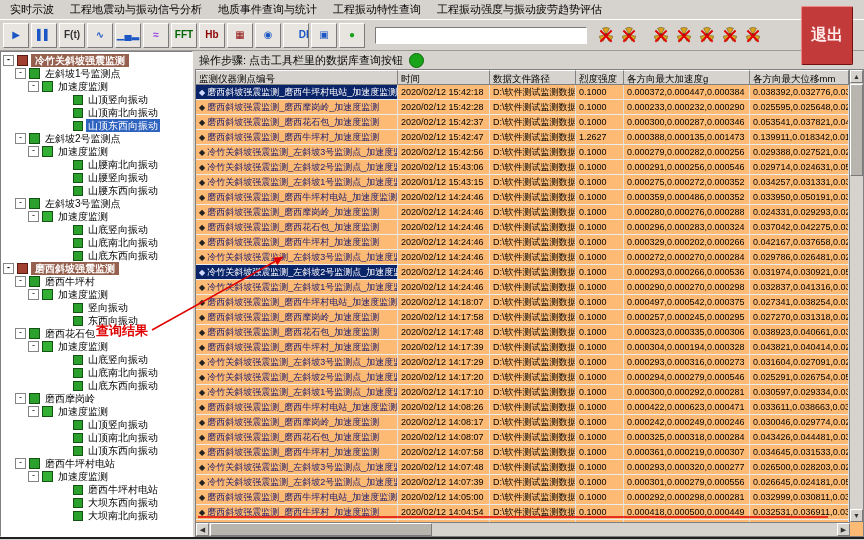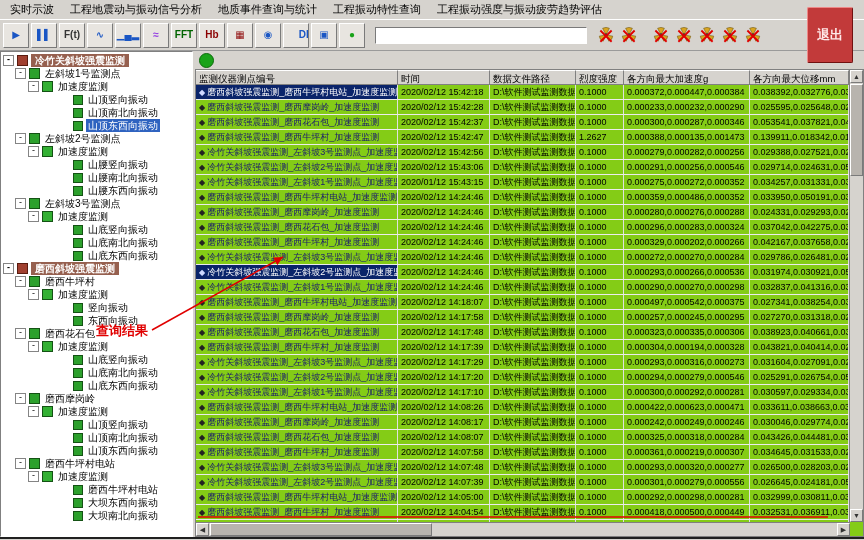--- a/index.html
+++ b/index.html
@@ -20,21 +20,21 @@
   .tool-btn{width:24px;height:23px;background:#e8e5e0;border:1px solid;
     border-color:#fff #7a7a7a #7a7a7a #fff;display:flex;align-items:center;
     justify-content:center;font-size:10px;font-weight:bold;overflow:hidden;cursor:default;}
   .tool-btn .glyph{line-height:1;white-space:nowrap;}
   .progress{width:210px;height:15px;background:#ffffff;border:1px solid;
     border-color:#7a7a7a #fff #fff #7a7a7a;margin:0 10px;}
   .fan-area{display:flex;align-items:center;gap:14px;}
   .fan-group{display:flex;align-items:center;gap:5px;}
   .fan{width:18px;height:18px;position:relative;}
   .exit-btn{margin-left:auto;margin-right:8px;background:#c23a3a;color:#ffe9e9;
-    font-size:13px;font-weight:bold;padding:18px 9px;border:1px solid;
+    font-size:16px;font-weight:bold;padding:18px 9px;border:1px solid;
     border-color:#e88 #701010 #701010 #e88;border-radius:2px;cursor:default;}
   
   .content{display:flex;height:486px;}
   
   .tree-panel{width:193px;background:#fff;border:1px solid;
     border-color:#808080 #fff #fff #808080;overflow:hidden;font-size:10px;
     padding-top:2px;box-sizing:border-box;}
   .tree-row{display:flex;align-items:center;height:13px;white-space:nowrap;
     overflow:hidden;cursor:default;}
   .tree-row .lbl{padding:8px 2px;color:#000;}
@@ -52,21 +52,21 @@
   .icon-sq.green{background:#2ca02c;border-color:#145214;}
   .icon-sq.green2{background:#33b033;border-color:#145214;}
   .icon-sq.leaf{background:#2ca02c;border-color:#145214;width:8px;height:8px;}
   
   .main-panel{flex:1;display:flex;flex-direction:column;min-width:0;padding-left:2px;}
   .hint-bar{height:18px;display:flex;align-items:center;font-size:11px;color:#000;
     padding:0 4px;gap:6px;}
   .hint-icon{width:13px;height:13px;border-radius:50%;background:#19a319;
     border:1px solid #0a6a0a;flex:0 0 auto;}
   .grid-wrap{flex:1;display:flex;flex-direction:column;border:1px solid #808080;
-    background:#84cc16;min-height:0;}
+    background:#fdba74;min-height:0;}
   .grid-area{flex:1;display:flex;min-height:0;}
   .grid{flex:1;display:flex;flex-direction:column;overflow:hidden;min-width:0;}
   .grid-header{display:flex;height:15px;background:#d6d3ce;flex:0 0 auto;}
   .hcell{font-size:9.5px;line-height:15px;padding-left:3px;box-sizing:border-box;
     border-right:1px solid #808080;border-bottom:1px solid #808080;
     border-top:1px solid #fff;white-space:nowrap;overflow:hidden;flex:0 0 auto;}
   .grid-body{flex:1;overflow:hidden;}
   .grid-row{display:flex;height:14px;border-bottom:1px solid #ececec;}
   .cell{font-size:9px;line-height:14px;padding-left:3px;box-sizing:border-box;
     border-right:1px solid #e0e0e0;white-space:nowrap;overflow:hidden;flex:0 0 auto;
@@ -259,25 +259,25 @@
         <span class="icon-sq green"></span>
         <span class="lbl">左斜坡2号监测点</span>
       </div>
       <div class="tree-row lvl2">
         <span class="expander">-</span>
         <span class="icon-sq green2"></span>
         <span class="lbl">加速度监测</span>
       </div>
       <div class="tree-row lvl3">
         <span class="icon-sq leaf"></span>
+        <span class="lbl">山腰南北向振动</span>
+      </div>
+      <div class="tree-row lvl3">
+        <span class="icon-sq leaf"></span>
         <span class="lbl">山腰竖向振动</span>
-      </div>
-      <div class="tree-row lvl3">
-        <span class="icon-sq leaf"></span>
-        <span class="lbl">山腰南北向振动</span>
       </div>
       <div class="tree-row lvl3">
         <span class="icon-sq leaf"></span>
         <span class="lbl">山腰东西向振动</span>
       </div>
       <div class="tree-row lvl1">
         <span class="expander">-</span>
         <span class="icon-sq green"></span>
         <span class="lbl">左斜坡3号监测点</span>
       </div>
@@ -384,20 +384,21 @@
         <span class="lbl">大坝东西向振动</span>
       </div>
       <div class="tree-row lvl3">
         <span class="icon-sq leaf"></span>
         <span class="lbl">大坝南北向振动</span>
       </div>
     </div>
 
   <div class="main-panel">
     <div class="hint-bar">
+      <span>操作步骤: 点击工具栏里的数据库查询按钮</span>
       <span class="hint-icon"></span>
     </div>
     <div class="grid-wrap">
       <div class="grid-area">
         <div class="grid">
           <div class="grid-header">
               <div class="hcell c1">监测仪器测点编号</div>
               <div class="hcell c2">时间</div>
               <div class="hcell c3">数据文件路径</div>
               <div class="hcell c4">烈度强度</div>

